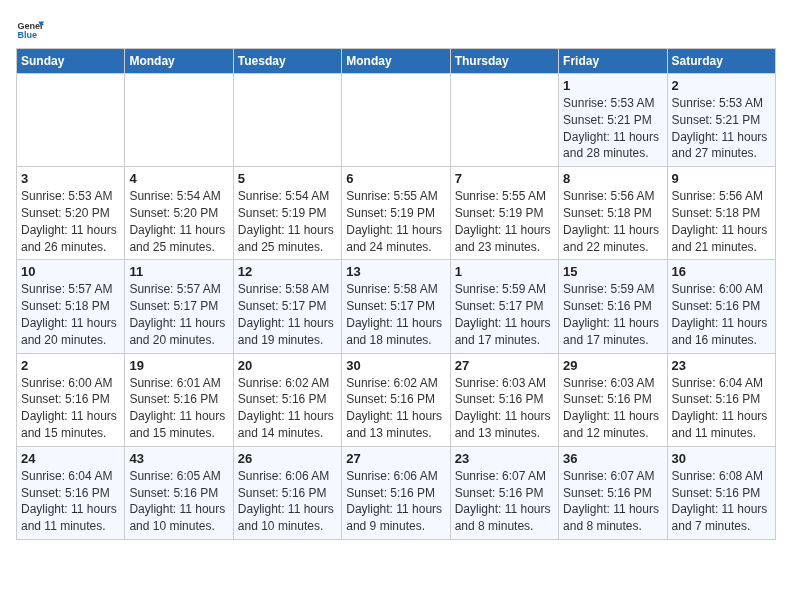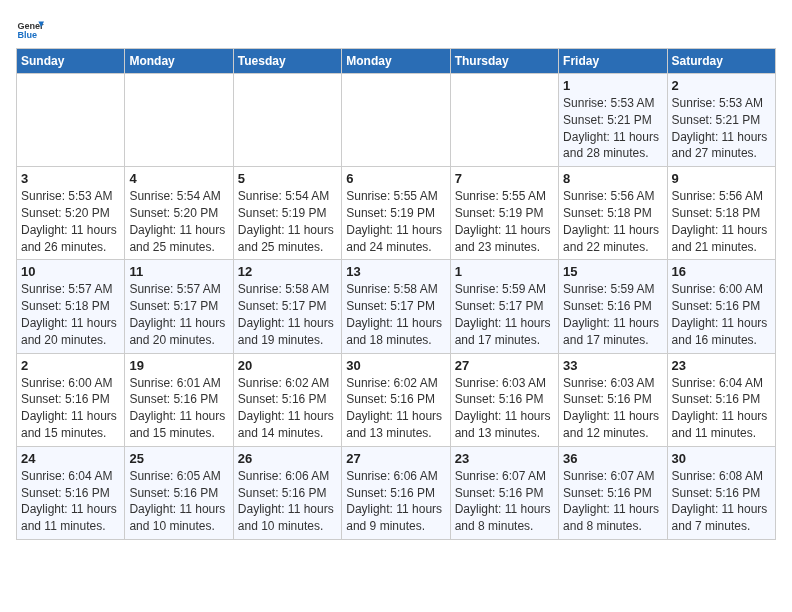--- a/index.html
+++ b/index.html
@@ -217,35 +217,35 @@
         </td>
         <td>
           <span class="day-number">30</span>
           <div class="day-info">Sunrise: 6:02 AM<br>Sunset: 5:16 PM<br>Daylight: 11 hours and 13 minutes.</div>
         </td>
         <td>
           <span class="day-number">27</span>
           <div class="day-info">Sunrise: 6:03 AM<br>Sunset: 5:16 PM<br>Daylight: 11 hours and 13 minutes.</div>
         </td>
         <td>
-          <span class="day-number">33</span>
+          <span class="day-number">29</span>
           <div class="day-info">Sunrise: 6:03 AM<br>Sunset: 5:16 PM<br>Daylight: 11 hours and 12 minutes.</div>
         </td>
         <td>
           <span class="day-number">23</span>
           <div class="day-info">Sunrise: 6:04 AM<br>Sunset: 5:16 PM<br>Daylight: 11 hours and 11 minutes.</div>
         </td>
       </tr>
       <tr>
         <td>
           <span class="day-number">24</span>
           <div class="day-info">Sunrise: 6:04 AM<br>Sunset: 5:16 PM<br>Daylight: 11 hours and 11 minutes.</div>
         </td>
         <td>
-          <span class="day-number">25</span>
+          <span class="day-number">43</span>
           <div class="day-info">Sunrise: 6:05 AM<br>Sunset: 5:16 PM<br>Daylight: 11 hours and 10 minutes.</div>
         </td>
         <td>
           <span class="day-number">26</span>
           <div class="day-info">Sunrise: 6:06 AM<br>Sunset: 5:16 PM<br>Daylight: 11 hours and 10 minutes.</div>
         </td>
         <td>
           <span class="day-number">27</span>
           <div class="day-info">Sunrise: 6:06 AM<br>Sunset: 5:16 PM<br>Daylight: 11 hours and 9 minutes.</div>
         </td>

